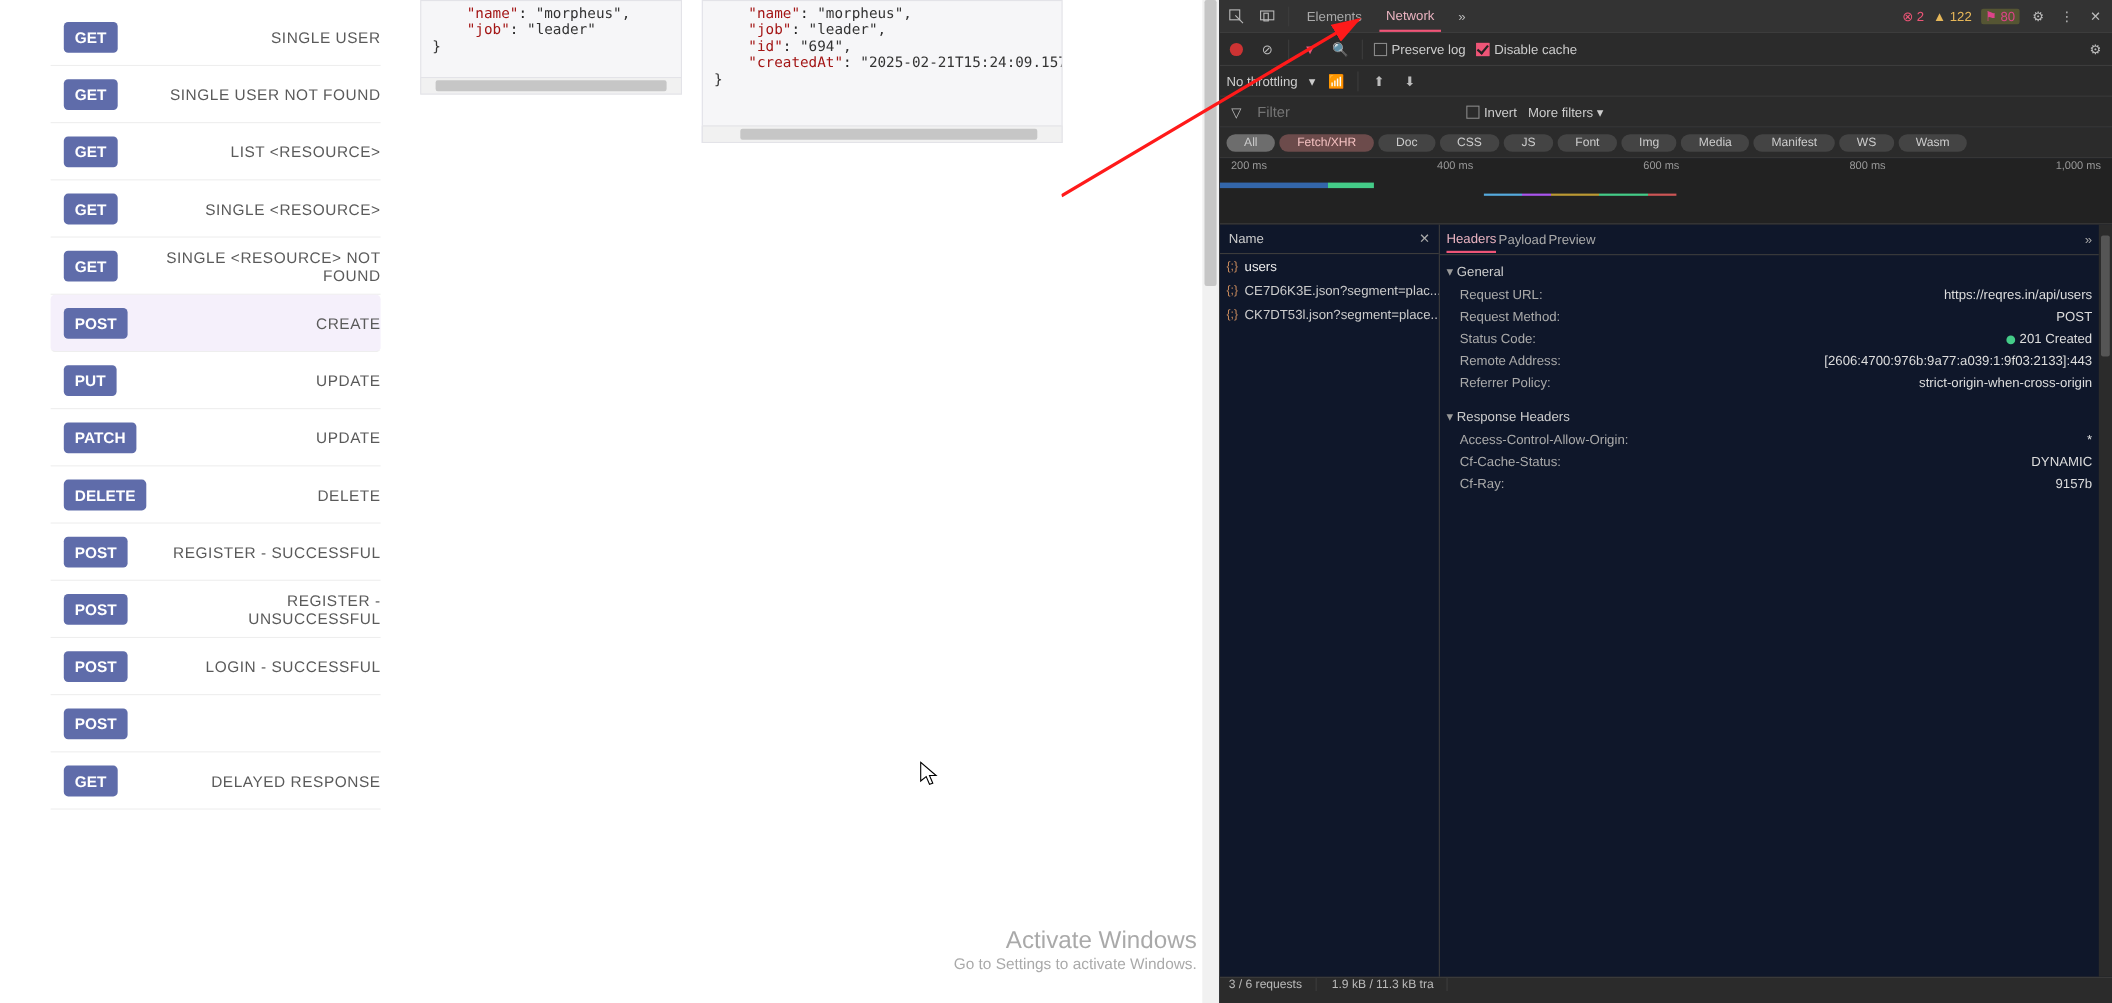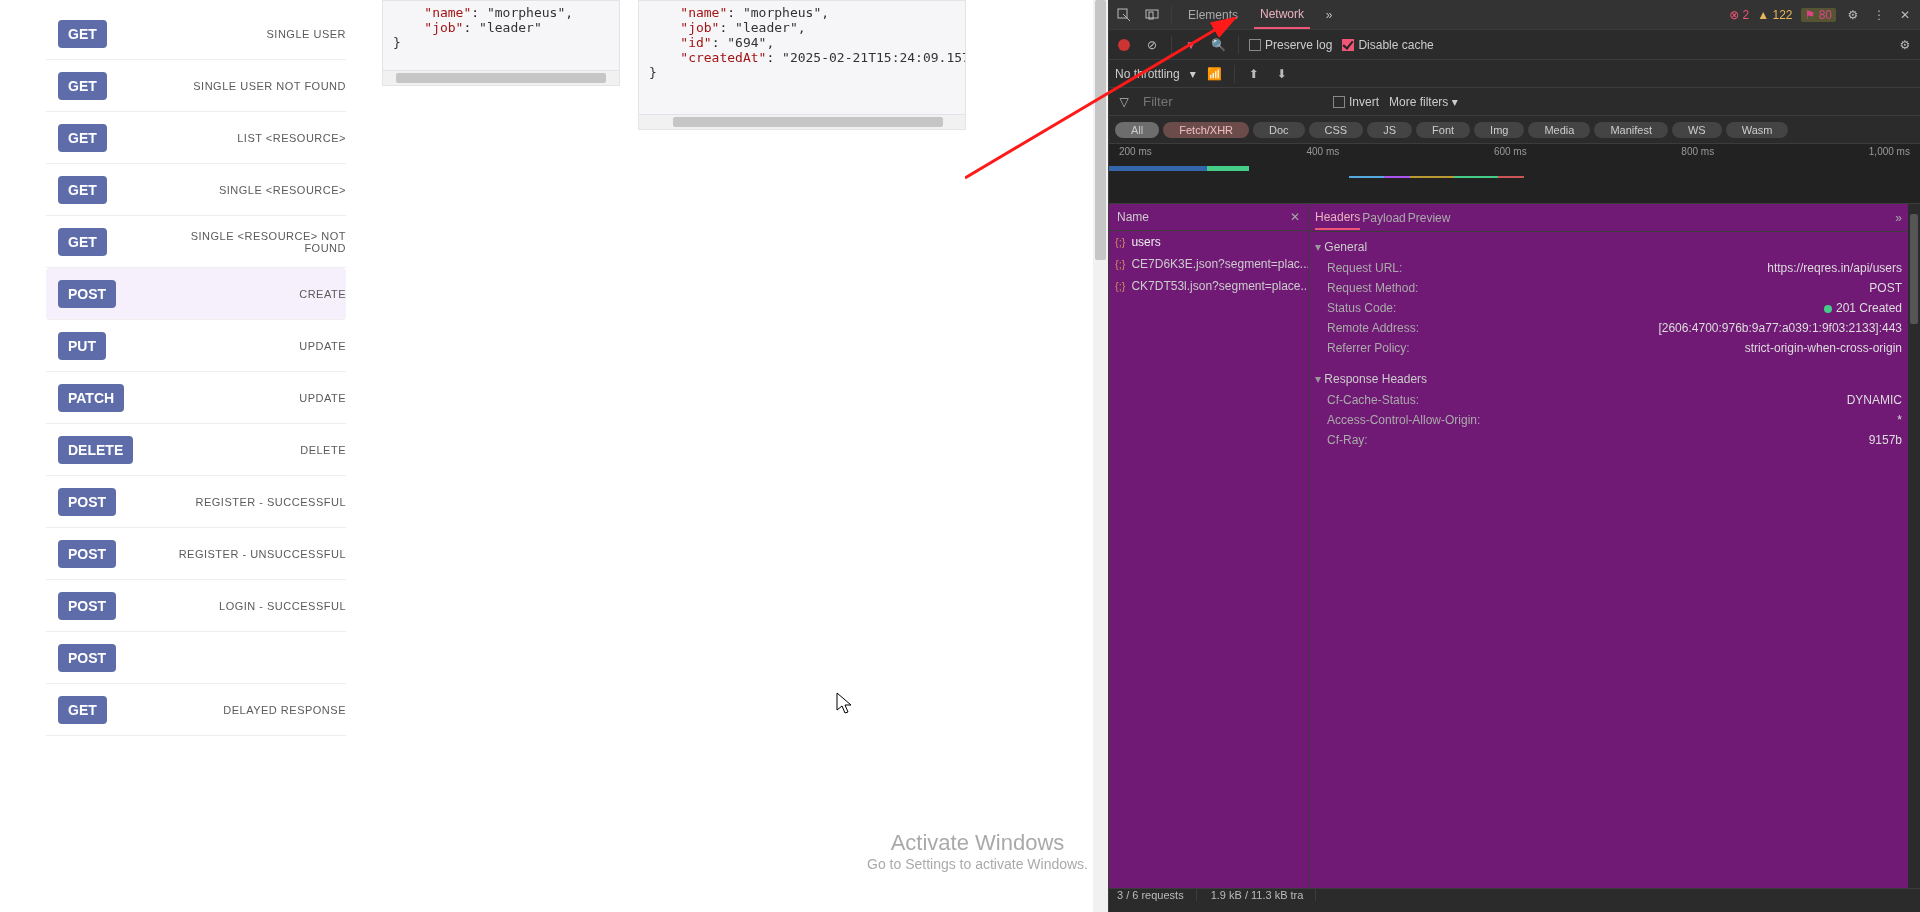--- a/index.html
+++ b/index.html
@@ -1,28 +1,28 @@
 <!DOCTYPE html>
 <html><head>
 <meta charset="utf-8">
 <style>
 * { margin: 0; padding: 0; box-sizing: border-box; }
 body { font-family: "Segoe UI", Arial, sans-serif; font-size: 13px; background: #fff; overflow: hidden; width: 1920px; height: 912px; }
 
 
 .app { display: flex; height: 912px; }
 .left-pane { width: 1108px; position: relative; background: #fff; }
-.devtools { flex: 1; background: #701a75; color: #ccc; display: flex; flex-direction: column; font-size: 12px; border-left: 1px solid #3c3c3c; }
+.devtools { flex: 1; background: #0f172a; color: #ccc; display: flex; flex-direction: column; font-size: 12px; border-left: 1px solid #3c3c3c; }
 
 
 .api-list { position: absolute; left: 46px; top: 8px; width: 300px; }
 .api-item { display: flex; align-items: center; padding: 6px 0 6px 12px; border-bottom: 1px solid #eee; min-height: 52px; cursor: pointer; }
 .api-item.selected { background: #f5f0fb; border-radius: 4px; }
 .method-badge { background: #5f6caa; color: #fff; padding: 6px 10px; border-radius: 4px; font-weight: 600; font-size: 14px; min-width: 46px; text-align: center; }
-.api-label { margin-left: auto; color: #5a5a5a; font-size: 11px; letter-spacing: .5px; text-align: right; max-width: 200px; }
+.api-label { margin-left: auto; color: #5a5a5a; font-size: 14px; letter-spacing: .5px; text-align: right; max-width: 200px; }
 
 
 .code-box { position: absolute; background: #f6f6f8; border: 1px solid #e3e3e8; font-family: Consolas, monospace; font-size: 13px; padding: 4px 10px; white-space: pre; overflow: hidden; color: #333; }
 .code1 { left: 382px; top: 0; width: 238px; height: 82px; }
 .code2 { left: 638px; top: 0; width: 328px; height: 130px; }
 .scroll-h { position: absolute; height: 16px; background: #f1f1f1; border: 1px solid #e3e3e8; display: flex; align-items: center; }
 .sh1 { left: 382px; top: 70px; width: 238px; }
 .sh2 { left: 638px; top: 114px; width: 328px; }
 .scroll-h::before, .scroll-h::after { content: ""; width: 14px; height: 14px; display: inline-block; }
 .scroll-thumb { background: #c6c6c6; height: 10px; border-radius: 2px; }
@@ -33,21 +33,21 @@
 .tok-punc { color: #222; }
 
 
 .vscroll { position: absolute; right: 0; top: 0; width: 15px; bottom: 0; background: #f1f1f1; }
 .vscroll .thumb { position: absolute; left: 2px; right: 2px; top: 0; height: 260px; background: #c6c6c6; border-radius: 2px; }
 
 
 .arrow-svg { position: absolute; left: 965px; top: 10px; pointer-events: none; }
 
 
-.activate { position: absolute; right: 20px; bottom: 40px; text-align: center; color: #9b9b9b; opacity: .85; pointer-events: none; }
+.activate { position: absolute; right: 20px; bottom: 28px; text-align: right; color: #9b9b9b; opacity: .85; pointer-events: none; }
 .activate .t1 { font-size: 22px; }
 .activate .t2 { font-size: 14px; }
 
 
 .cursor { position: absolute; left: 836px; top: 692px; pointer-events: none; }
 
 
 .dt-row { display: flex; align-items: center; border-bottom: 1px solid #3c3c3c; padding: 0 6px; height: 30px; gap: 10px; }
 .dt-tabbar { background: #333; }
 .dt-icon { width: 18px; height: 18px; display: inline-flex; align-items: center; justify-content: center; color: #bbb; cursor: pointer; }
@@ -354,26 +354,26 @@
                 <span class="v">[2606:4700:976b:9a77:a039:1:9f03:2133]:443</span>
               </div>
               <div class="kv">
                 <span class="k">Referrer Policy:</span>
                 <span class="v">strict-origin-when-cross-origin</span>
               </div>
             </div>
           <div class="hdr-section" style="margin-top:10px">Response Headers</div>
           <div id="resp-kv">
               <div class="kv">
+                <span class="k">Access-Control-Allow-Origin:</span>
+                <span class="v">*</span>
+              </div>
+              <div class="kv">
                 <span class="k">Cf-Cache-Status:</span>
                 <span class="v">DYNAMIC</span>
-              </div>
-              <div class="kv">
-                <span class="k">Access-Control-Allow-Origin:</span>
-                <span class="v">*</span>
               </div>
               <div class="kv">
                 <span class="k">Cf-Ray:</span>
                 <span class="v">9157b</span>
               </div>
             </div>
         </div>
       </div>
 
       <div class="vscroll-dt">

